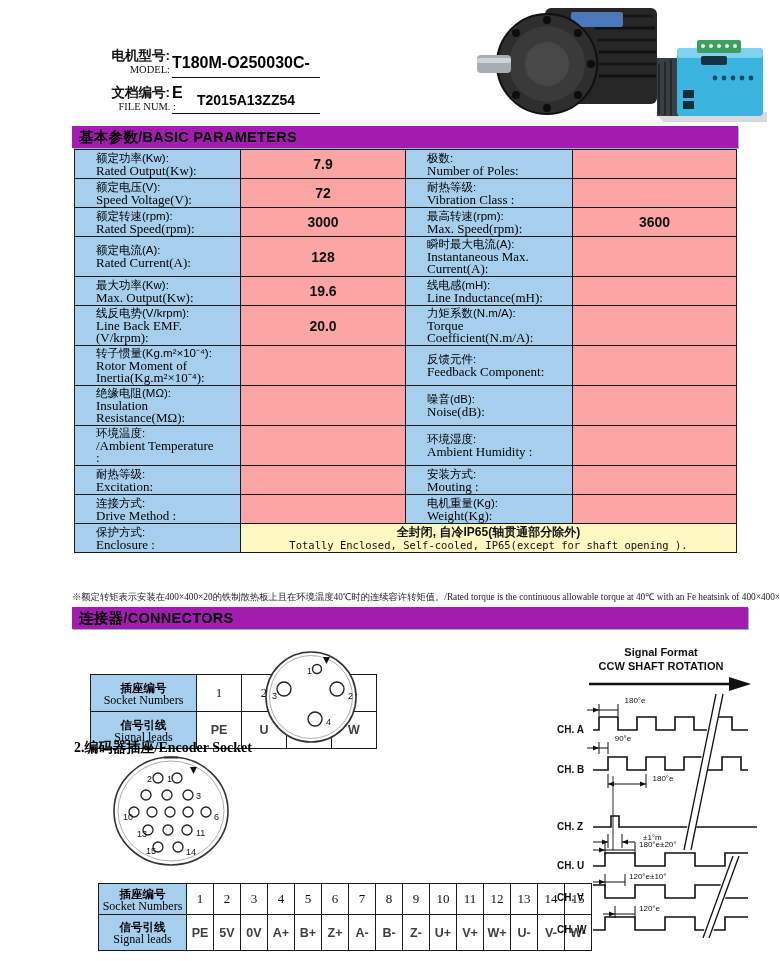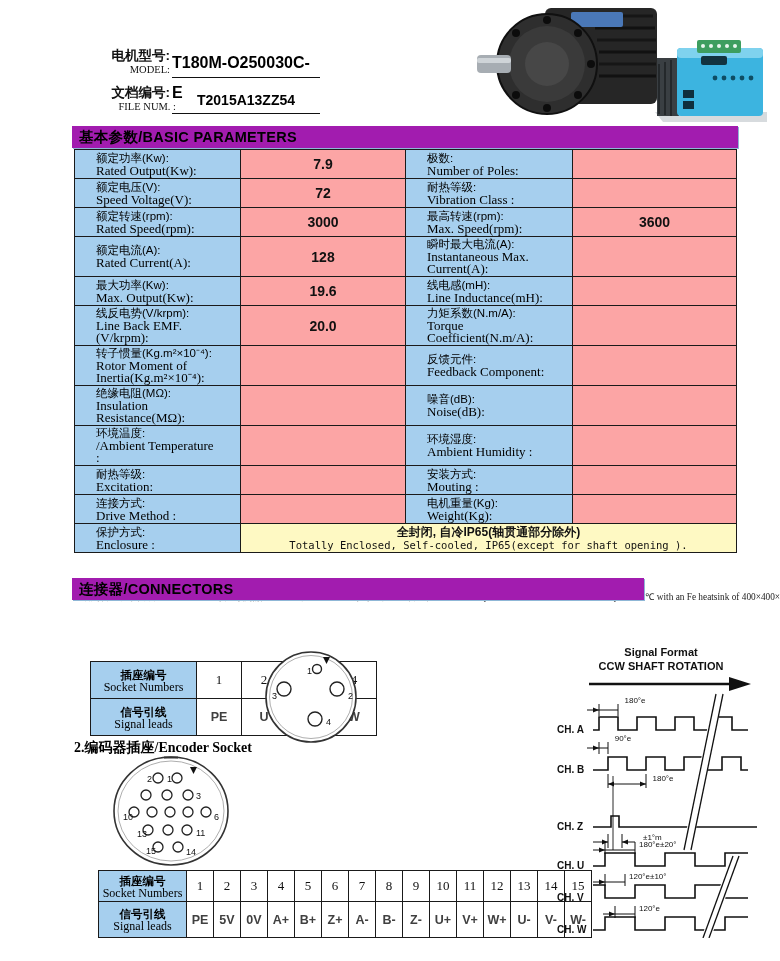--- a/index.html
+++ b/index.html
@@ -30,21 +30,21 @@
   table.params td.spanval .span-cn { font-size:12px; font-weight:700; color:#111; line-height:14px; }
   table.params td.spanval .span-en { font-size:10.5px; font-family:"DejaVu Sans Mono", monospace; color:#111; line-height:12px; }
 
   .note-line { position:absolute; left:72px; top:590px; width:670px; font-size:9.3px;
                font-family:"Liberation Serif", serif; color:#222; white-space:nowrap; }
 
   .sub-heading { position:absolute; font-size:14px; font-weight:700; color:#000;
                  font-family:"Liberation Serif", serif; }
 
   
-  table.socket { position:absolute; border-collapse:collapse; table-layout:fixed; }
+  table.socket { position:absolute; border-collapse:collapse; table-layout:fixed;margin-top:13px; }
   table.socket td { border:1.8px solid #1a1a1a; text-align:center; vertical-align:middle; background:#fff; padding:0; }
   table.socket td.shead { background:#a6cfee; }
   table.socket td.shead .cn { font-size:11.5px; font-weight:700; color:#000; line-height:14px; }
   table.socket td.shead .en { font-size:12px; font-family:Liberation Serif, serif; color:#000; line-height:11px; }
   table.socket td.num { font-size:13px; font-family:"Liberation Serif", serif; color:#111; }
   table.socket td.sig { font-size:12.5px; font-weight:700; color:#404040; }
 
   svg text { font-family:"Liberation Sans", sans-serif; }
   svg text.dim { font-size:8px; fill:#111; }
   svg text.ch  { font-size:10px; font-weight:700; fill:#111; }
@@ -266,21 +266,21 @@
           <td colspan="3" class="spanval">
             <div class="span-cn">全封闭, 自冷IP65(轴贯通部分除外)</div>
             <div class="span-en">Totally Enclosed, Self-cooled, IP65(except for shaft opening ).</div>
           </td>
         </tr>
       </tbody>
   </table>
 
   <div class="note-line">※额定转矩表示安装在400×400×20的铁制散热板上且在环境温度40℃时的连续容许转矩值。/Rated torque is the continuous allowable torque at 40℃ with an Fe heatsink of 400×400×20.</div>
 
-  <div class="section-bar" style="top:578px;width:572px;">连接器/CONNECTORS</div>
+  <div class="section-bar" style="top:607px;width:676px;">连接器/CONNECTORS</div>
 
 
   <table class="socket" style="left:90px;top:661px;">
     <colgroup>
         <col style="width:106px">
         <col style="width:45px">
         <col style="width:45px">
         <col style="width:45px">
         <col style="width:45px">
       </colgroup>

